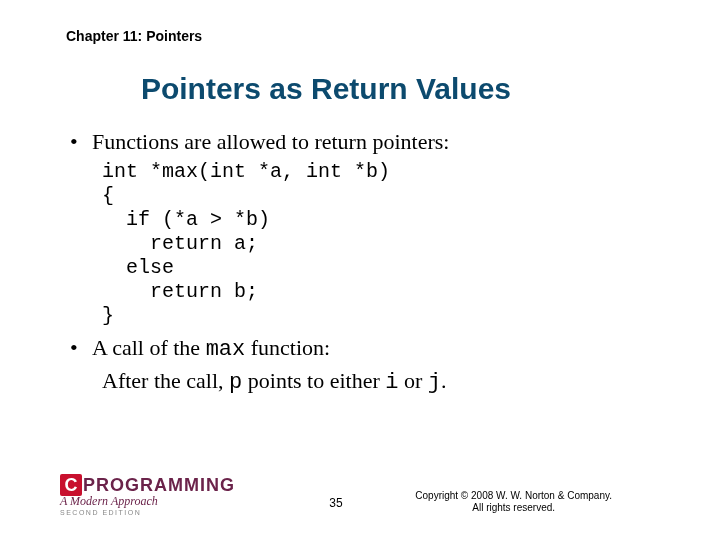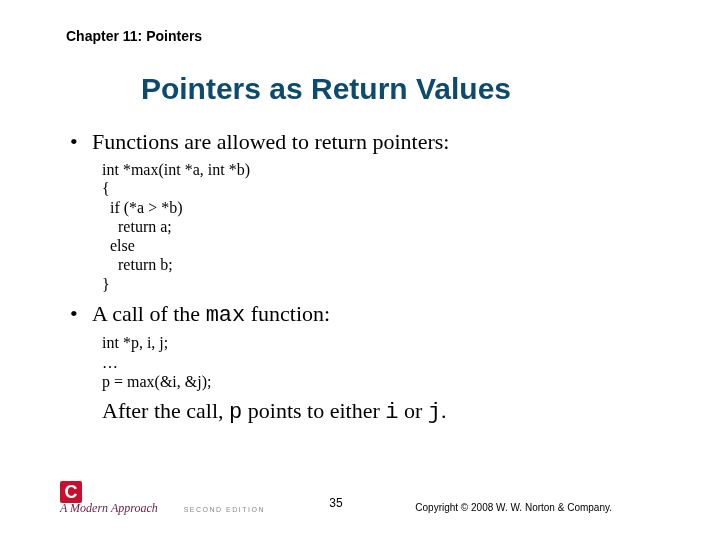--- a/index.html
+++ b/index.html
@@ -44,22 +44,22 @@
     margin-bottom: 4px;
   }
   .bullet .dot {
     width: 22px;
     flex: 0 0 22px;
   }
   .bullet .txt {
     flex: 1;
   }
   .code {
-    font-family: Liberation Serif, serif;
-    font-size: 16px;
+    font-family: Liberation Mono, monospace;
+    font-size: 20px;
     white-space: pre;
     margin-left: 32px;
     line-height: 1.2;
     margin-bottom: 6px;
   }
   .code-inline {
     font-family: "Courier New", Courier, monospace;
   }
   .after {
     font-size: 22px;
@@ -106,20 +106,21 @@
   }
   .logo-sub {
     font-family: "Brush Script MT", cursive;
     font-style: italic;
     font-size: 12px;
     color: #6b234a;
     margin-top: -2px;
     display: flex;
     justify-content: space-between;
     align-items: baseline;
+    flex-direction: column;
   }
   .logo-ed {
     font-family: Arial, sans-serif;
     font-style: normal;
     font-size: 7px;
     letter-spacing: 1.5px;
     color: #888;
   }
   .pagenum {
     position: absolute;
@@ -161,37 +162,36 @@
     return a;
   else
     return b;
 }</div>
 
     <div class="bullet">
       <span class="dot">•</span>
       <span class="txt"><span>A call of the </span><span class="code-inline">max</span><span> function:</span></span>
     </div>
 
-    <div class="code">int *p, i, j;
-…
-p = max(&amp;i, &amp;j);</div>
 
     <div class="after"><span>After the call, </span><span class="code-inline">p</span><span> points to either </span><span class="code-inline">i</span><span> or </span><span class="code-inline">j</span><span>.</span></div>
 
   </div>
 
   <div class="footer">
     <div class="logo">
       <div class="logo-top">
         <span class="logo-c">C</span>
+        <span class="logo-text">PROGRAMMING</span>
       </div>
       <div class="logo-sub">
         <span>A Modern Approach</span>
         <span class="logo-ed">SECOND EDITION</span>
       </div>
     </div>
     <div class="pagenum">35</div>
     <div class="copyright">
       <div>Copyright © 2008 W. W. Norton &amp; Company.</div>
+      <div>All rights reserved.</div>
     </div>
   </div>
 
 </div>
 
 </body></html>

